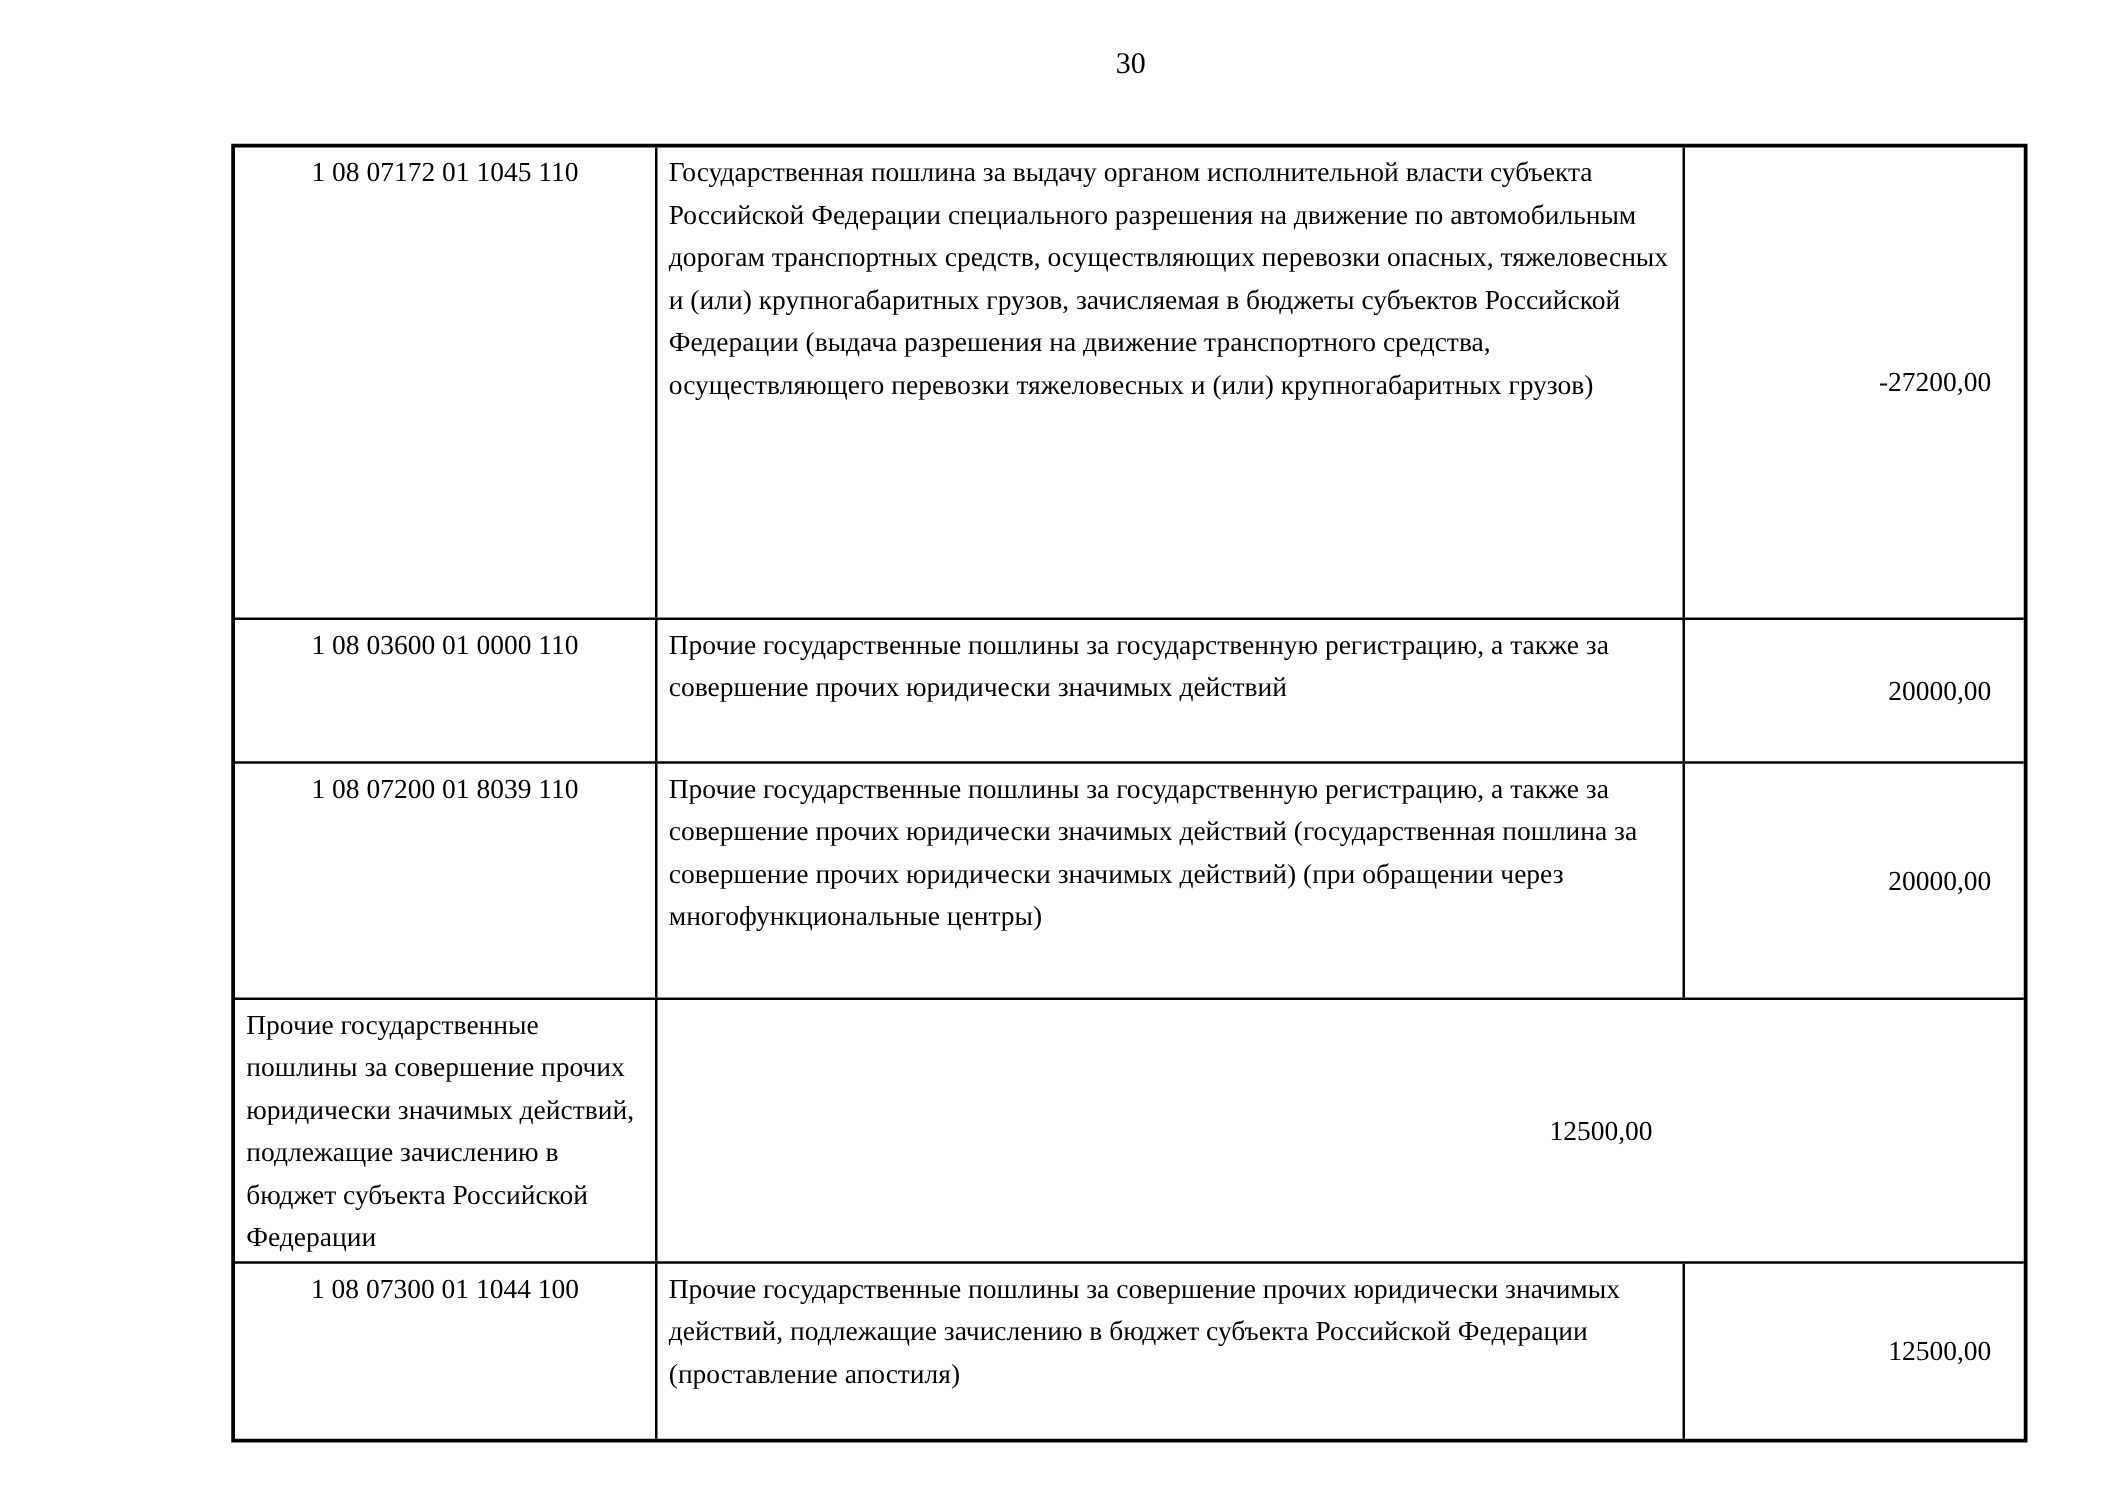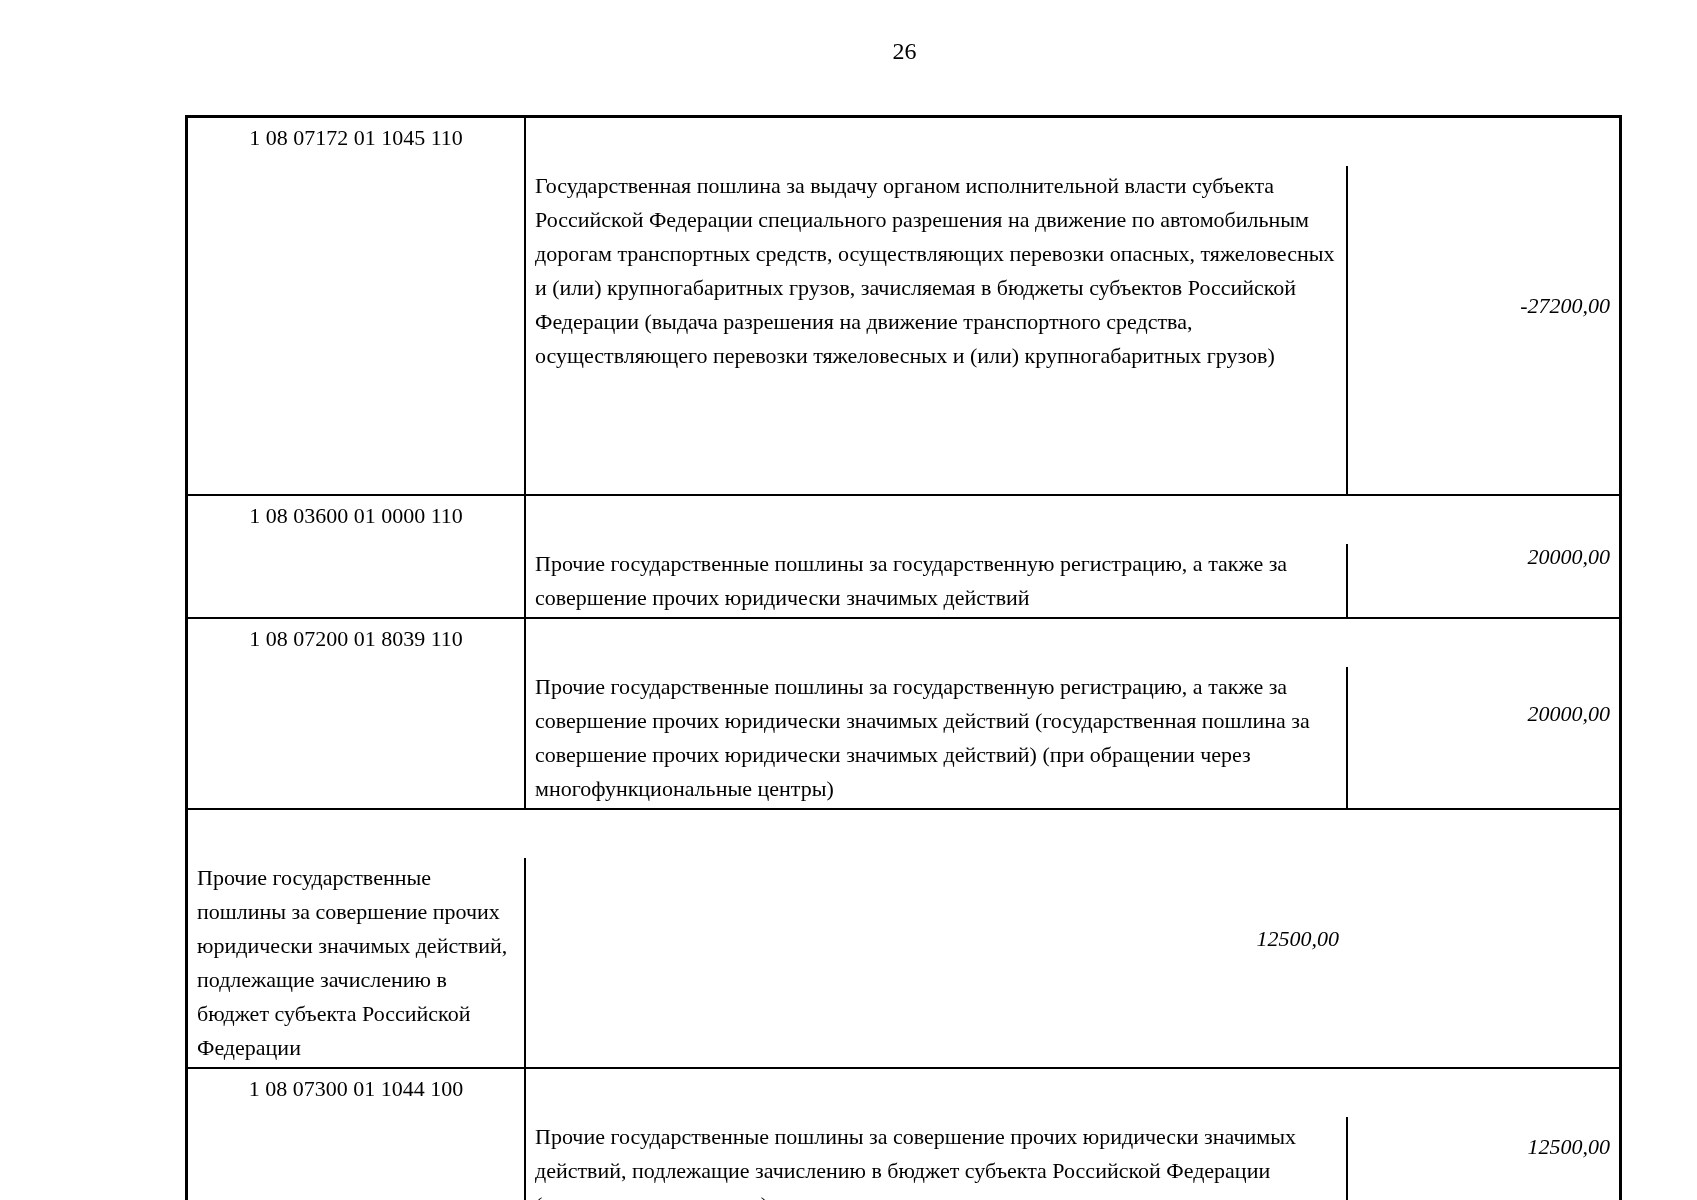--- a/index.html
+++ b/index.html
@@ -56,36 +56,34 @@
   .cell.code {
     border-right: 2px solid #000000;
     text-align: center;
     padding: 3px 4px 0 4px;
     white-space: nowrap;
   }
   .cell.desc {
     border-right: 2px solid #000000;
     padding: 3px 8px 2px 9px;
     text-align: left;
-    margin-top: 48px;
   }
   .cell.amount {
     display: flex;
     align-items: center;
     justify-content: flex-end;
-    padding-right: 9px;
+    padding-right: 26px;
     white-space: nowrap;
-    font-style: italic;
   }
 </style>
 </head>
 <body>
 
 <div class="page">
-  <div class="page-number">26</div>
+  <div class="page-number">30</div>
 
   <div class="budget-table">
   <div class="row">
     <div class="cell code">1 08 07172 01 1045 110</div>
     <div class="cell desc">Государственная пошлина за выдачу органом исполнительной власти субъекта Российской Федерации специального разрешения на движение по автомобильным дорогам транспортных средств, осуществляющих перевозки опасных, тяжеловесных и (или) крупногабаритных грузов, зачисляемая в бюджеты субъектов Российской Федерации (выдача разрешения на движение транспортного средства, осуществляющего перевозки тяжеловесных и (или) крупногабаритных грузов)</div>
     <div class="cell amount">-27200,00</div>
   </div>
 
   <div class="row">
     <div class="cell code">1 08 03600 01 0000 110</div>

